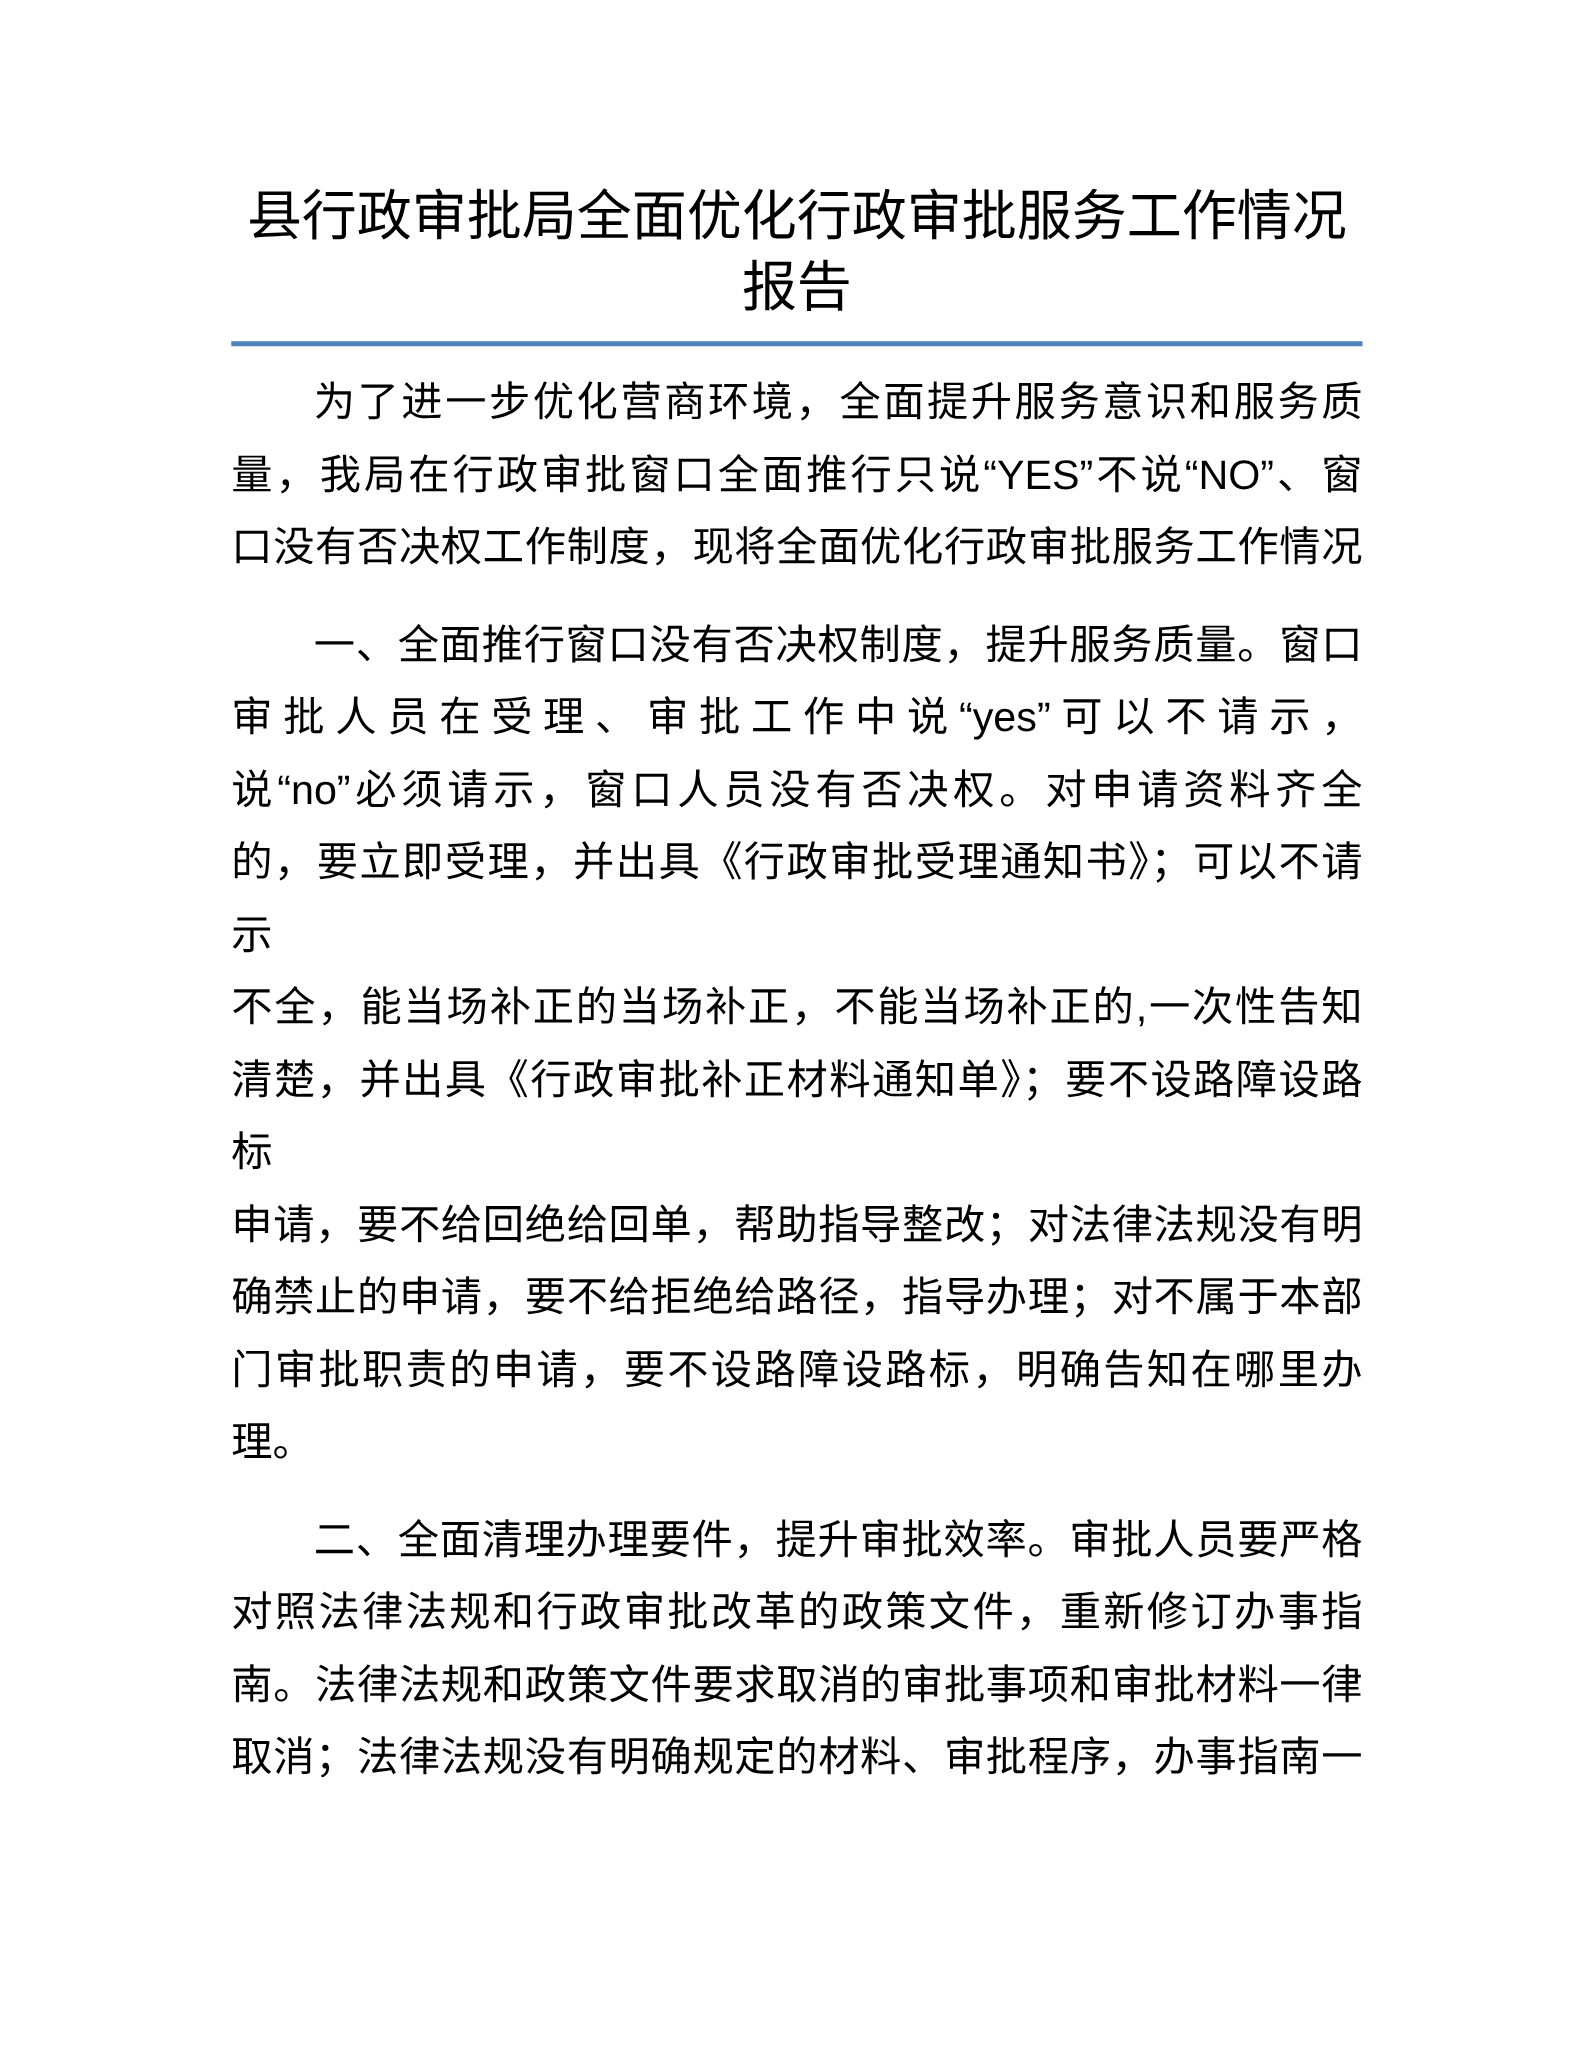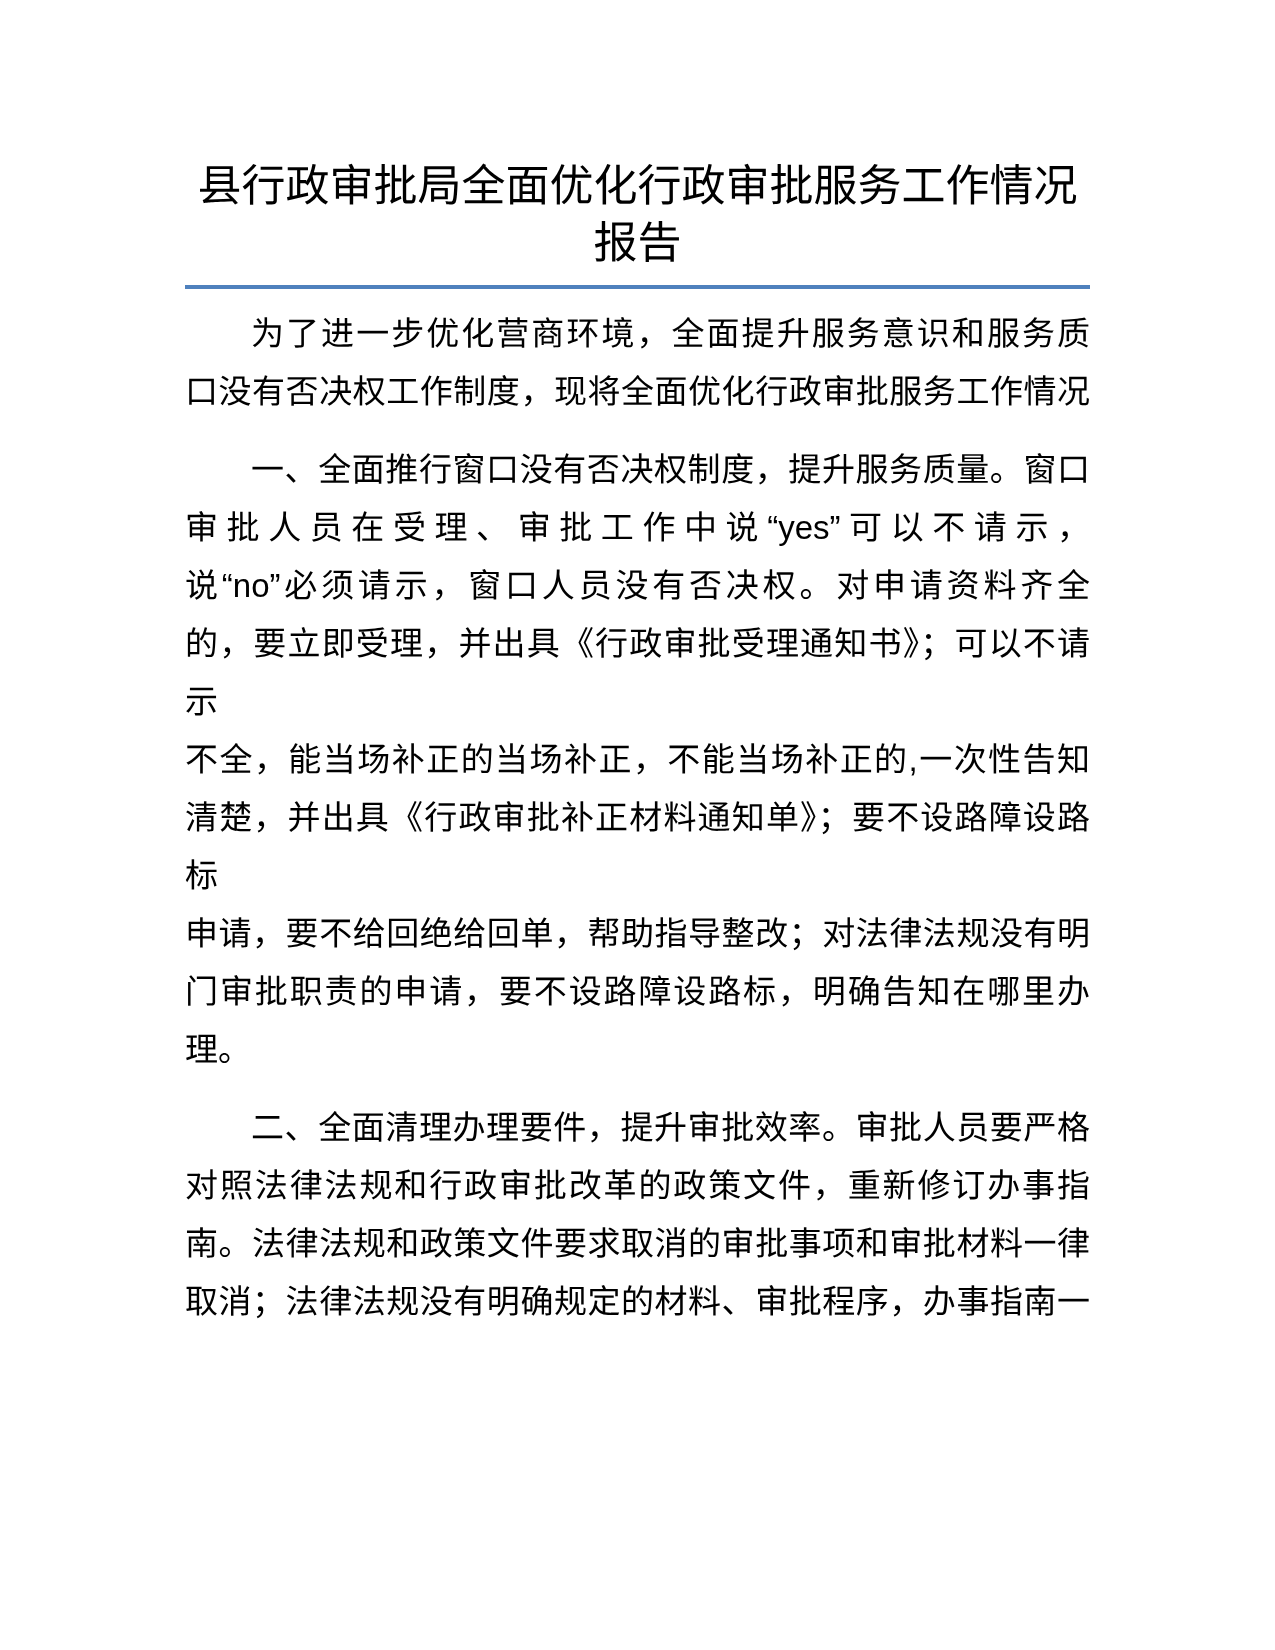--- a/index.html
+++ b/index.html
@@ -1,21 +1,21 @@
 <!DOCTYPE html>
 <html lang="zh-CN"><head>
 <meta charset="utf-8">
 <style>
   html, body { margin: 0; padding: 0; }
   body { background: #ffffff; }
   .page {
     position: relative;
     width: 1275px;
     height: 1422px;
-    margin: 12px auto;
+    margin: 0 auto;
     background: #ffffff;
     overflow: hidden;
     font-family: "Liberation Sans", "DejaVu Sans", sans-serif;
     color: #000000;
   }
   .content {
     width: 905px;
     margin: 0 auto;
   }
   .doc-title {
@@ -50,30 +50,32 @@
 </head>
 <body>
 
 <div class="page" style="color: rgb(0, 0, 0); background: rgb(255, 255, 255);">
   <div class="content">
     <h1 class="doc-title">县行政审批局全面优化行政审批服务工作情况报告</h1>
     <div class="title-rule" style="background: rgb(79, 129, 189);"></div>
     <div class="doc-body">
         <div class="para">
           <div class="line line-first">为了进一步优化营商环境，全面提升服务意识和服务质</div>
+          <div class="line">量，我局在行政审批窗口全面推行只说“YES”不说“NO”、窗</div>
           <div class="line">口没有否决权工作制度，现将全面优化行政审批服务工作情况</div>
         </div>
         <div class="para">
           <div class="line line-first">一、全面推行窗口没有否决权制度，提升服务质量。窗口</div>
           <div class="line">审批人员在受理、审批工作中说“yes”可以不请示，</div>
           <div class="line">说“no”必须请示，窗口人员没有否决权。对申请资料齐全</div>
           <div class="line">的，要立即受理，并出具《行政审批受理通知书》；可以不请示</div>
           <div class="line">不全，能当场补正的当场补正，不能当场补正的,一次性告知</div>
           <div class="line">清楚，并出具《行政审批补正材料通知单》；要不设路障设路标</div>
           <div class="line">申请，要不给回绝给回单，帮助指导整改；对法律法规没有明</div>
+          <div class="line">确禁止的申请，要不给拒绝给路径，指导办理；对不属于本部</div>
           <div class="line">门审批职责的申请，要不设路障设路标，明确告知在哪里办</div>
           <div class="line line-short">理。</div>
         </div>
         <div class="para">
           <div class="line line-first">二、全面清理办理要件，提升审批效率。审批人员要严格</div>
           <div class="line">对照法律法规和行政审批改革的政策文件，重新修订办事指</div>
           <div class="line">南。法律法规和政策文件要求取消的审批事项和审批材料一律</div>
           <div class="line">取消；法律法规没有明确规定的材料、审批程序，办事指南一</div>
         </div>
       </div>

